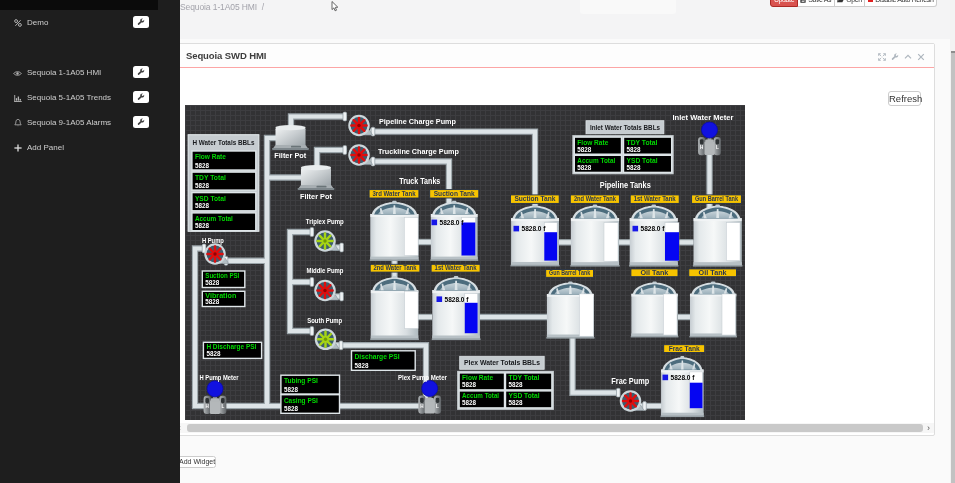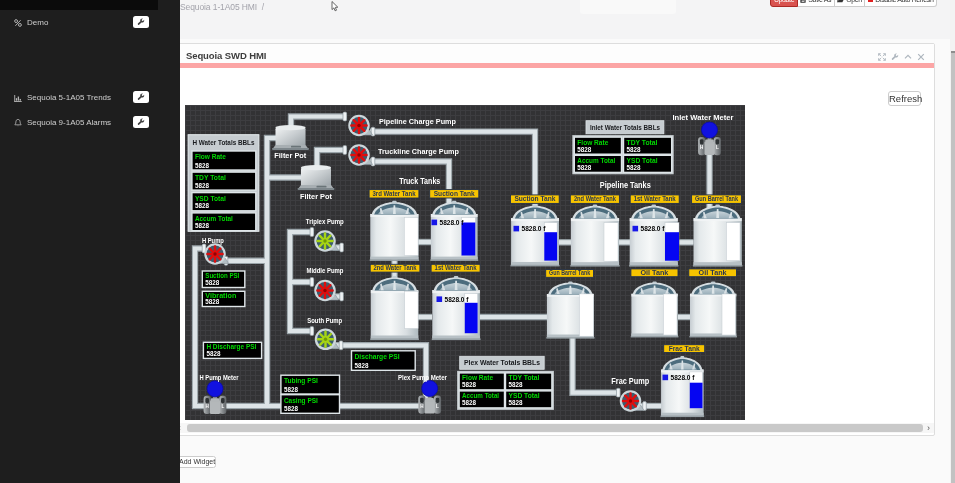--- a/index.html
+++ b/index.html
@@ -12,21 +12,21 @@
 .wbtn svg{vertical-align:1px}
 #main{position:absolute;left:158px;top:0;width:797px;height:483px;background:#fafafa}
 #topbar{position:absolute;left:0;top:0;width:797px;height:39px;background:#f4f4f5}
 #tab2{position:absolute;left:422px;top:0;width:96px;height:13.5px;background:#f9f9f9;border-radius:0 0 3px 3px}
 #crumb{position:absolute;left:22px;top:1.5px;font-size:8.5px;color:#a3a3ab;letter-spacing:-0.1px}
 #btns{position:absolute;right:18px;top:-8px;height:15px;display:flex;font-size:7px;letter-spacing:-0.38px;color:#333;z-index:9}
 #btns .b{background:#fff;border:1px solid #ccc;border-left:none;padding:0 2.5px;line-height:13px;white-space:nowrap}
 #btns .b.first{background:#d9534f;color:#fff;border:1px solid #ac2925;border-radius:0 0 0 3px}
 #btns .b.last{border-radius:0 0 3px 0}
 #panel{position:absolute;left:15px;top:42.5px;width:762px;height:393px;background:#fff;border:1px solid #ddd;border-radius:2px}
-#phead{position:absolute;left:0;top:0;width:100%;height:24px;border-bottom:5px solid #fca5a5;background:#fdfdfd}
+#phead{position:absolute;left:0;top:0;width:100%;height:24px;border-bottom:1px solid #fca5a5;background:#fdfdfd}
 #ptitle{position:absolute;left:12px;top:6.5px;font-size:9.5px;font-weight:bold;color:#3d3d3d;letter-spacing:-0.1px}
 #picons{position:absolute;right:9px;top:9px;display:flex;gap:5px}
 #refresh{position:absolute;right:13px;top:47px;width:33px;height:15px;background:#fff;border:1px solid #ccc;border-radius:3px;font-size:9.5px;color:#333;text-align:center;line-height:13px}
 #canvas{position:absolute;left:11px;top:61.5px;width:560px;height:315px;background-color:#323234;
  background-image:linear-gradient(#3d3d40 1px,transparent 1px),linear-gradient(90deg,#3d3d40 1px,transparent 1px);
  background-size:5px 5px}
 #hsb{position:absolute;left:1px;top:379px;width:759px;height:10.5px;background:#f6f6f6}
 #hsb .ar{position:absolute;top:0;font-size:9px;color:#555;line-height:10px}
 #hsb .th{position:absolute;left:12px;top:1.5px;width:736px;height:7.5px;background:#c9c9c9;border-radius:3px}
 #addw{position:absolute;left:12px;top:455.5px;width:46px;height:12px;background:#fff;border:1px solid #ccc;border-radius:2.5px;font-size:7px;color:#333;text-align:center;line-height:10.5px;white-space:nowrap}
@@ -41,20 +41,30 @@
       <span class="sic"><svg width="8" height="8" viewBox="0 0 10 10">
           <circle cx="2.6" cy="2.6" r="1.8" fill="none" stroke="#b5b5b5" stroke-width="1.2"></circle>
           <circle cx="7.4" cy="7.4" r="1.8" fill="none" stroke="#b5b5b5" stroke-width="1.2"></circle>
           <line x1="8.3" y1="1.5" x2="1.7" y2="8.5" stroke="#b5b5b5" stroke-width="1.2"></line>
         </svg></span>
       <span class="slab">Demo</span>
       <span class="wbtn"><svg width="8" height="8" viewBox="0 0 10 10">
           <path d="M8.9,2.2 A2.6,2.6 0 0 1 5.6,5.5 L2.6,8.5 A1.1,1.1 0 0 1 1.1,7 L4.1,4 A2.6,2.6 0 0 1 7.4,0.7 L5.9,2.2 L6.2,3.4 L7.4,3.7 Z" fill="#3f3f3f"></path>
         </svg></span>
     </div>
+<div class="srow" style="top:59.5px">
+      <span class="sic"><svg width="9" height="7" viewBox="0 0 12 9">
+          <path d="M1,4.5 C3,1.4 9,1.4 11,4.5 C9,7.6 3,7.6 1,4.5 Z" fill="none" stroke="#b5b5b5" stroke-width="1.2"></path>
+          <circle cx="6" cy="4.5" r="1.6" fill="#b5b5b5"></circle>
+        </svg></span>
+      <span class="slab">Sequoia 1-1A05 HMI</span>
+      <span class="wbtn"><svg width="8" height="8" viewBox="0 0 10 10">
+          <path d="M8.9,2.2 A2.6,2.6 0 0 1 5.6,5.5 L2.6,8.5 A1.1,1.1 0 0 1 1.1,7 L4.1,4 A2.6,2.6 0 0 1 7.4,0.7 L5.9,2.2 L6.2,3.4 L7.4,3.7 Z" fill="#3f3f3f"></path>
+        </svg></span>
+    </div>
 <div class="srow" style="top:84.5px">
       <span class="sic"><svg width="8" height="7" viewBox="0 0 11 10">
           <line x1="0.8" y1="0" x2="0.8" y2="9.3" stroke="#b5b5b5" stroke-width="1.3"></line>
           <line x1="0" y1="9.3" x2="10.8" y2="9.3" stroke="#b5b5b5" stroke-width="1.3"></line>
           <rect x="2.4" y="4.5" width="1.9" height="3.6" fill="#b5b5b5"></rect>
           <rect x="5.1" y="2.2" width="1.9" height="5.9" fill="#b5b5b5"></rect>
           <rect x="7.8" y="5.6" width="1.9" height="2.5" fill="#b5b5b5"></rect>
         </svg></span>
       <span class="slab">Sequoia 5-1A05 Trends</span>
       <span class="wbtn"><svg width="8" height="8" viewBox="0 0 10 10">
@@ -63,20 +73,27 @@
     </div>
 <div class="srow" style="top:109.5px">
       <span class="sic"><svg width="8" height="8" viewBox="0 0 10 11">
           <path d="M5,0.6 C3,0.6 2.1,2.2 2.1,4 C2.1,6.5 1,7.4 0.6,8 L9.4,8 C9,7.4 7.9,6.5 7.9,4 C7.9,2.2 7,0.6 5,0.6 Z" fill="none" stroke="#b5b5b5" stroke-width="1.1"></path>
           <path d="M4,9.2 a1.1,1.1 0 0 0 2,0" fill="#b5b5b5"></path>
         </svg></span>
       <span class="slab">Sequoia 9-1A05 Alarms</span>
       <span class="wbtn"><svg width="8" height="8" viewBox="0 0 10 10">
           <path d="M8.9,2.2 A2.6,2.6 0 0 1 5.6,5.5 L2.6,8.5 A1.1,1.1 0 0 1 1.1,7 L4.1,4 A2.6,2.6 0 0 1 7.4,0.7 L5.9,2.2 L6.2,3.4 L7.4,3.7 Z" fill="#3f3f3f"></path>
         </svg></span>
+    </div>
+<div class="srow" style="top:134.5px">
+      <span class="sic"><svg width="8" height="8" viewBox="0 0 10 10">
+          <line x1="5" y1="0.5" x2="5" y2="9.5" stroke="#d6d6d6" stroke-width="1.7"></line>
+          <line x1="0.5" y1="5" x2="9.5" y2="5" stroke="#d6d6d6" stroke-width="1.7"></line>
+        </svg></span>
+      <span class="slab">Add Panel</span>
     </div>
 </div>
 <div id="main">
 <div id="topbar">
       <div id="tab2"></div>
       <span id="crumb">Sequoia 1-1A05 HMI&nbsp;&nbsp;/</span>
     </div>
 <div id="btns">
  <span class="b first">Update</span>
  <span class="b"><svg width="6" height="6" viewBox="0 0 10 10" style="margin-right:2px;vertical-align:-0.5px">

